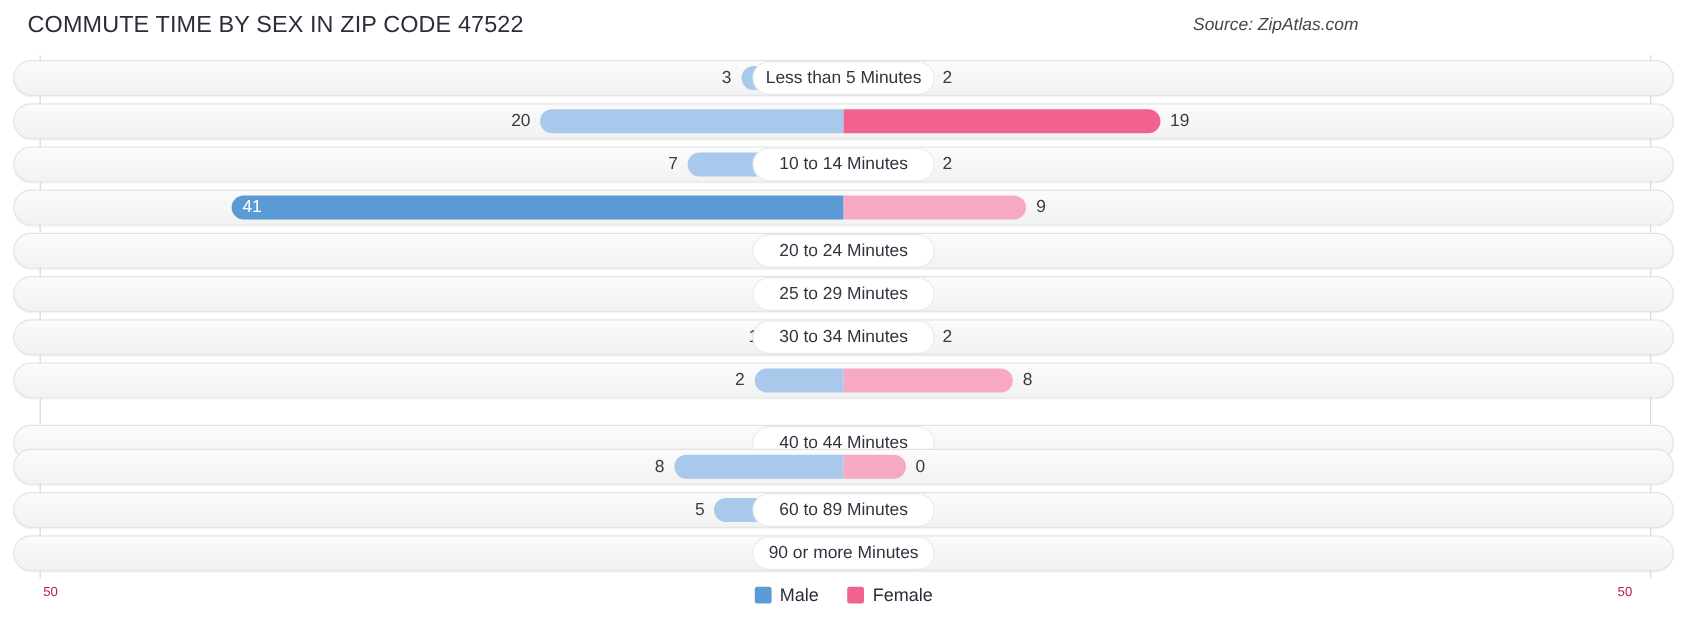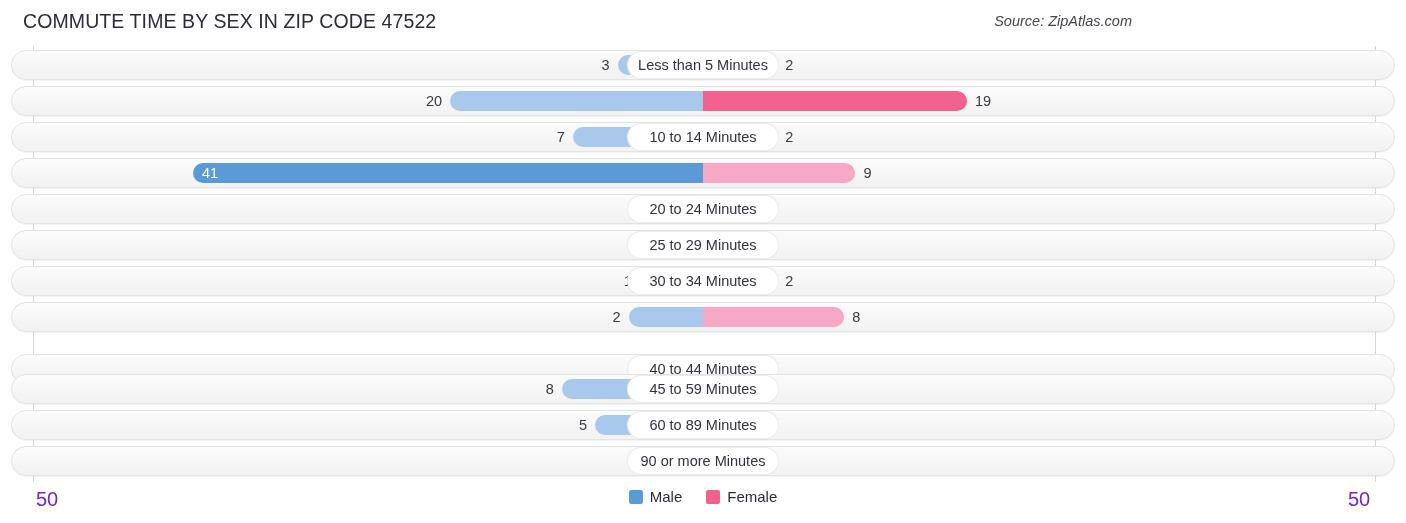--- a/index.html
+++ b/index.html
@@ -127,22 +127,22 @@
   #footer {
     position: absolute;
     left: 0;
     top: 484px;
     width: 1406px;
     height: 39px;
   }
   .axis-end {
     position: absolute;
     top: 4px;
-    font-size: 20px;
-    color: #6d28d9;
+    font-size: 11px;
+    color: #be185d;
   }
   #axis-left  { left: 36px; }
   #axis-right { left: 1348px; }
 
   #legend {
     position: absolute;
     left: 0;
     top: 4px;
     width: 1406px;
     text-align: center;
@@ -245,21 +245,20 @@
         <div class="val val-male" style="left: 574px; width: 58px;">0</div>
         <div class="val val-female" style="left: 752px; width: 60px;">0</div>
         <div class="cat-pill" style="left: 617px; width: 150px;">40 to 44 Minutes</div>
       </div>
       <div class="row" style="top: 330px;">
         <div class="track"></div>
         <div class="bar bar-male" style="left: 550.72px; width: 141.28px; background: rgb(168, 200, 236);"></div>
         <div class="bar bar-female" style="left: 692px; width: 52px; background: rgb(247, 168, 196);"></div>
         <div class="val val-male" style="left: 484.72px; width: 58px;">8</div>
         <div class="val val-female" style="left: 752px; width: 60px;">0</div>
-        <div class="cat-pill" style="left: 617px; width: 150px;">45 to 59 Minutes</div>
       </div>
       <div class="row" style="top: 366px;">
         <div class="track"></div>
         <div class="bar bar-male" style="left: 584.2px; width: 107.8px; background: rgb(168, 200, 236);"></div>
         <div class="bar bar-female" style="left: 692px; width: 52px; background: rgb(247, 168, 196);"></div>
         <div class="val val-male" style="left: 518.2px; width: 58px;">5</div>
         <div class="val val-female" style="left: 752px; width: 60px;">0</div>
         <div class="cat-pill" style="left: 617px; width: 150px;">60 to 89 Minutes</div>
       </div>
       <div class="row" style="top: 402px;">

